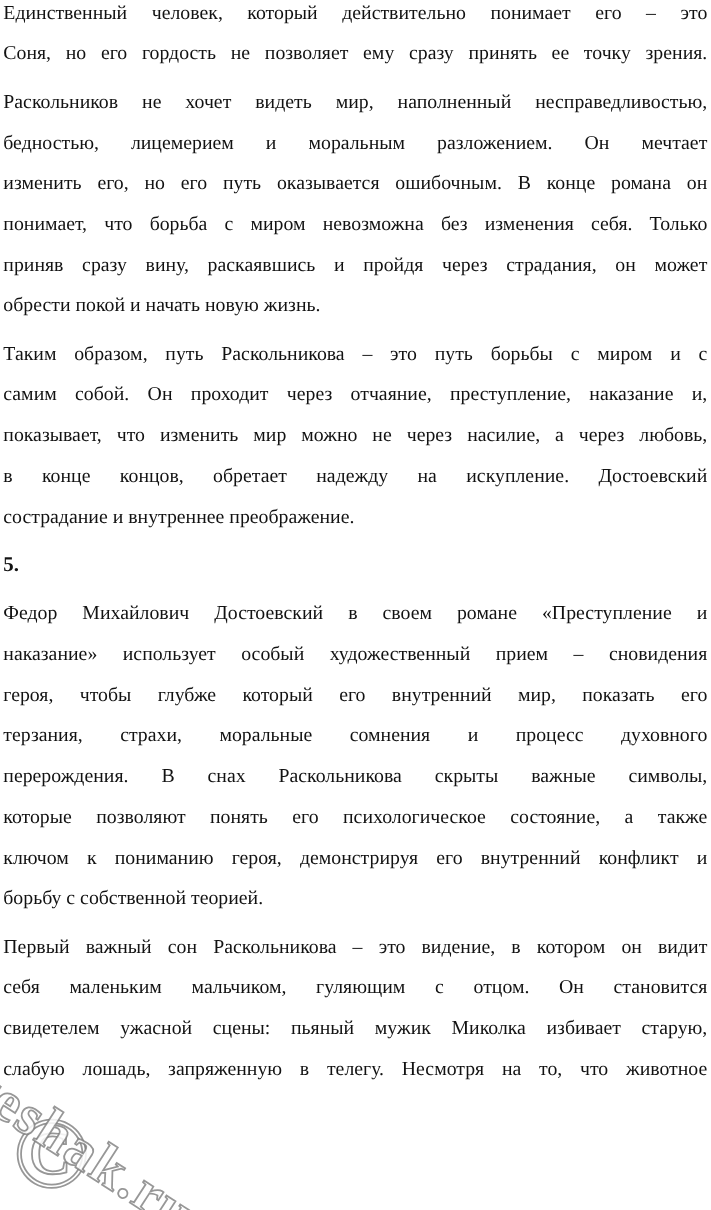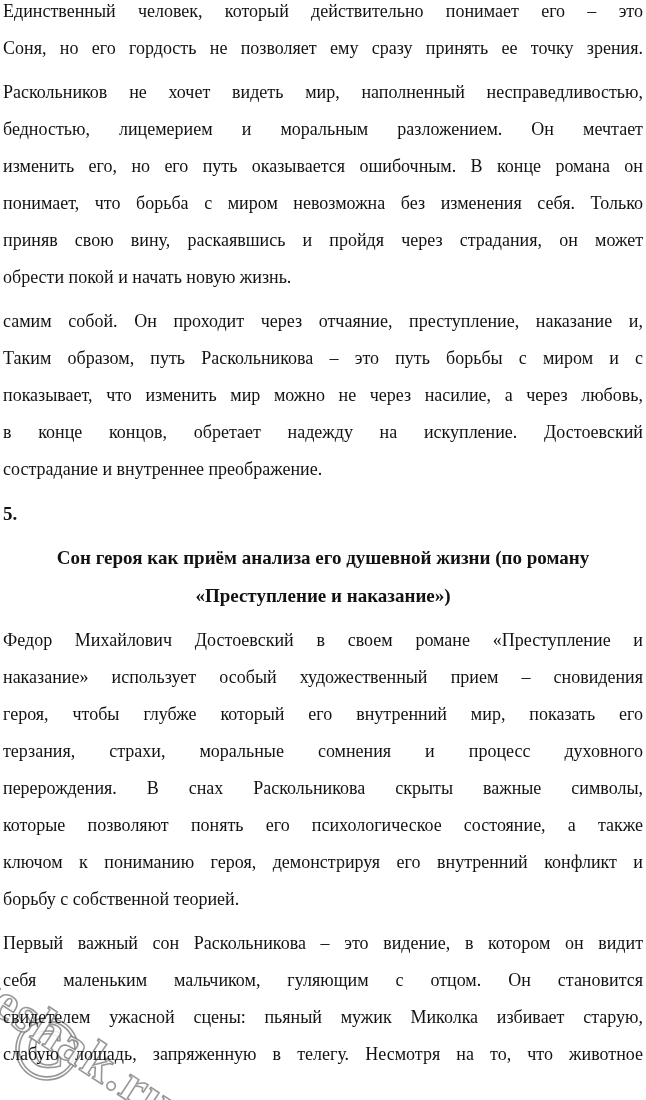--- a/index.html
+++ b/index.html
@@ -96,36 +96,32 @@
 <div class="page" id="content-root" style="color: rgb(18, 18, 18);">
     <div class="block p">
       <div class="line j"><span>Единственный человек, который действительно понимает его – это</span></div>
       <div class="line j"><span>Соня, но его гордость не позволяет ему сразу принять ее точку зрения.</span></div>
     </div>
     <div class="block p">
       <div class="line j"><span>Раскольников не хочет видеть мир, наполненный несправедливостью,</span></div>
       <div class="line j"><span>бедностью, лицемерием и моральным разложением. Он мечтает</span></div>
       <div class="line j"><span>изменить его, но его путь оказывается ошибочным. В конце романа он</span></div>
       <div class="line j"><span>понимает, что борьба с миром невозможна без изменения себя. Только</span></div>
-      <div class="line j"><span>приняв свою вину, раскаявшись и пройдя через страдания, он может</span></div>
+      <div class="line j"><span>приняв сразу вину, раскаявшись и пройдя через страдания, он может</span></div>
       <div class="line"><span>обрести покой и начать новую жизнь.</span></div>
     </div>
     <div class="block p">
+      <div class="line j"><span>Таким образом, путь Раскольникова – это путь борьбы с миром и с</span></div>
       <div class="line j"><span>самим собой. Он проходит через отчаяние, преступление, наказание и,</span></div>
-      <div class="line j"><span>Таким образом, путь Раскольникова – это путь борьбы с миром и с</span></div>
       <div class="line j"><span>показывает, что изменить мир можно не через насилие, а через любовь,</span></div>
       <div class="line j"><span>в конце концов, обретает надежду на искупление. Достоевский</span></div>
       <div class="line"><span>сострадание и внутреннее преображение.</span></div>
     </div>
     <div class="block section">
       <div class="line"><span>5.</span></div>
-    </div>
-    <div class="block heading">
-      <div class="line"><span>Сон героя как приём анализа его душевной жизни (по роману</span></div>
-      <div class="line"><span>«Преступление и наказание»)</span></div>
     </div>
     <div class="block p">
       <div class="line j"><span>Федор Михайлович Достоевский в своем романе </span><span class="italic">«Преступление и</span></div>
       <div class="line j"><span class="italic">наказание»</span><span> использует особый художественный прием – сновидения</span></div>
       <div class="line j"><span>героя, чтобы глубже который его внутренний мир, показать его</span></div>
       <div class="line j"><span>терзания, страхи, моральные сомнения и процесс духовного</span></div>
       <div class="line j"><span>перерождения. В снах Раскольникова скрыты важные символы,</span></div>
       <div class="line j"><span>которые позволяют понять его психологическое состояние, а также</span></div>
       <div class="line j"><span>ключом к пониманию героя, демонстрируя его внутренний конфликт и</span></div>
       <div class="line"><span>борьбу с собственной теорией.</span></div>

